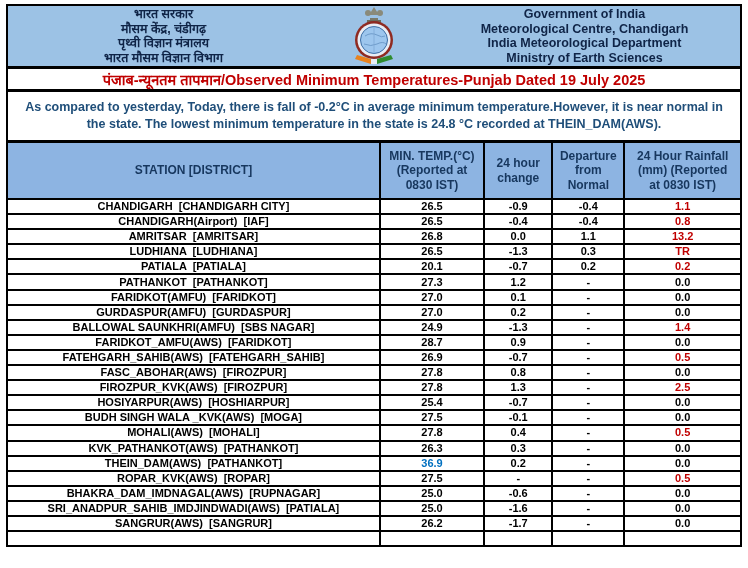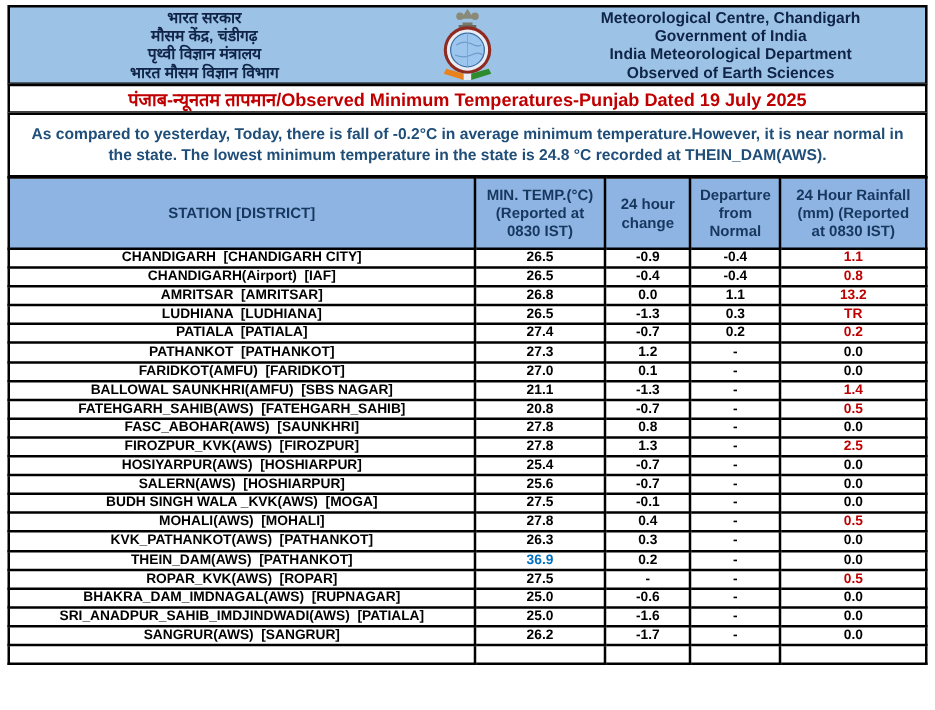--- a/index.html
+++ b/index.html
@@ -64,24 +64,24 @@
         <path d="M24 30 q6 -4 12 -1 q5 3 8 1" stroke="#6f9ccb" stroke-width="1" fill="none"></path>
         <path d="M23 38 q7 3 13 0 q6 -3 9 0" stroke="#6f9ccb" stroke-width="1" fill="none"></path>
         <path d="M33 20.5 v27" stroke="#7fa8d4" stroke-width="0.8"></path>
 
         <path d="M16 49 L30 53 L30 58 L14 53 Z" fill="#e8821e"></path>
         <path d="M30 53 L36 53 L36 58 L30 58 Z" fill="#e8edf5"></path>
         <path d="M36 53 L50 49 L52 53 L36 58 Z" fill="#2e8b2e"></path>
       </svg>
     </div>
     <div class="col">
+      <span class="line">Government of India</span>
       <span class="line">Meteorological Centre, Chandigarh</span>
-      <span class="line">Government of India</span>
       <span class="line">India Meteorological Department</span>
-      <span class="line">Observed of Earth Sciences</span>
+      <span class="line">Ministry of Earth Sciences</span>
     </div>
   </div>
 
   <div class="title-bar">
     <span>पंजाब-न्यूनतम तापमान/Observed Minimum Temperatures-Punjab Dated 19 July 2025</span>
   </div>
 
   <div class="summary-box">
     <span>As compared to yesterday, Today, there is fall of -0.2°C in average minimum temperature.However, it is near normal in the state. The lowest minimum temperature in the state is 24.8 °C recorded at THEIN_DAM(AWS).</span>
   </div>
@@ -134,82 +134,89 @@
         </tr>
         <tr>
           <td>LUDHIANA  [LUDHIANA]</td>
           <td>26.5</td>
           <td>-1.3</td>
           <td>0.3</td>
           <td class="red">TR</td>
         </tr>
         <tr>
           <td>PATIALA  [PATIALA]</td>
-          <td>27.4</td>
+          <td>20.1</td>
           <td>-0.7</td>
           <td>0.2</td>
           <td class="red">0.2</td>
         </tr>
         <tr>
           <td>PATHANKOT  [PATHANKOT]</td>
           <td>27.3</td>
           <td>1.2</td>
           <td>-</td>
           <td>0.0</td>
         </tr>
         <tr>
           <td>FARIDKOT(AMFU)  [FARIDKOT]</td>
           <td>27.0</td>
           <td>0.1</td>
           <td>-</td>
           <td>0.0</td>
         </tr>
         <tr>
+          <td>GURDASPUR(AMFU)  [GURDASPUR]</td>
+          <td>27.0</td>
+          <td>0.2</td>
+          <td>-</td>
+          <td>0.0</td>
+        </tr>
+        <tr>
           <td>BALLOWAL SAUNKHRI(AMFU)  [SBS NAGAR]</td>
-          <td>21.1</td>
+          <td>24.9</td>
           <td>-1.3</td>
           <td>-</td>
           <td class="red">1.4</td>
         </tr>
         <tr>
+          <td>FARIDKOT_AMFU(AWS)  [FARIDKOT]</td>
+          <td>28.7</td>
+          <td>0.9</td>
+          <td>-</td>
+          <td>0.0</td>
+        </tr>
+        <tr>
           <td>FATEHGARH_SAHIB(AWS)  [FATEHGARH_SAHIB]</td>
-          <td>20.8</td>
+          <td>26.9</td>
           <td>-0.7</td>
           <td>-</td>
           <td class="red">0.5</td>
         </tr>
         <tr>
-          <td>FASC_ABOHAR(AWS)  [SAUNKHRI]</td>
+          <td>FASC_ABOHAR(AWS)  [FIROZPUR]</td>
           <td>27.8</td>
           <td>0.8</td>
           <td>-</td>
           <td>0.0</td>
         </tr>
         <tr>
           <td>FIROZPUR_KVK(AWS)  [FIROZPUR]</td>
           <td>27.8</td>
           <td>1.3</td>
           <td>-</td>
           <td class="red">2.5</td>
         </tr>
         <tr>
           <td>HOSIYARPUR(AWS)  [HOSHIARPUR]</td>
           <td>25.4</td>
           <td>-0.7</td>
           <td>-</td>
           <td>0.0</td>
         </tr>
         <tr>
-          <td>SALERN(AWS)  [HOSHIARPUR]</td>
-          <td>25.6</td>
-          <td>-0.7</td>
-          <td>-</td>
-          <td>0.0</td>
-        </tr>
-        <tr>
           <td>BUDH SINGH WALA _KVK(AWS)  [MOGA]</td>
           <td>27.5</td>
           <td>-0.1</td>
           <td>-</td>
           <td>0.0</td>
         </tr>
         <tr>
           <td>MOHALI(AWS)  [MOHALI]</td>
           <td>27.8</td>
           <td>0.4</td>

